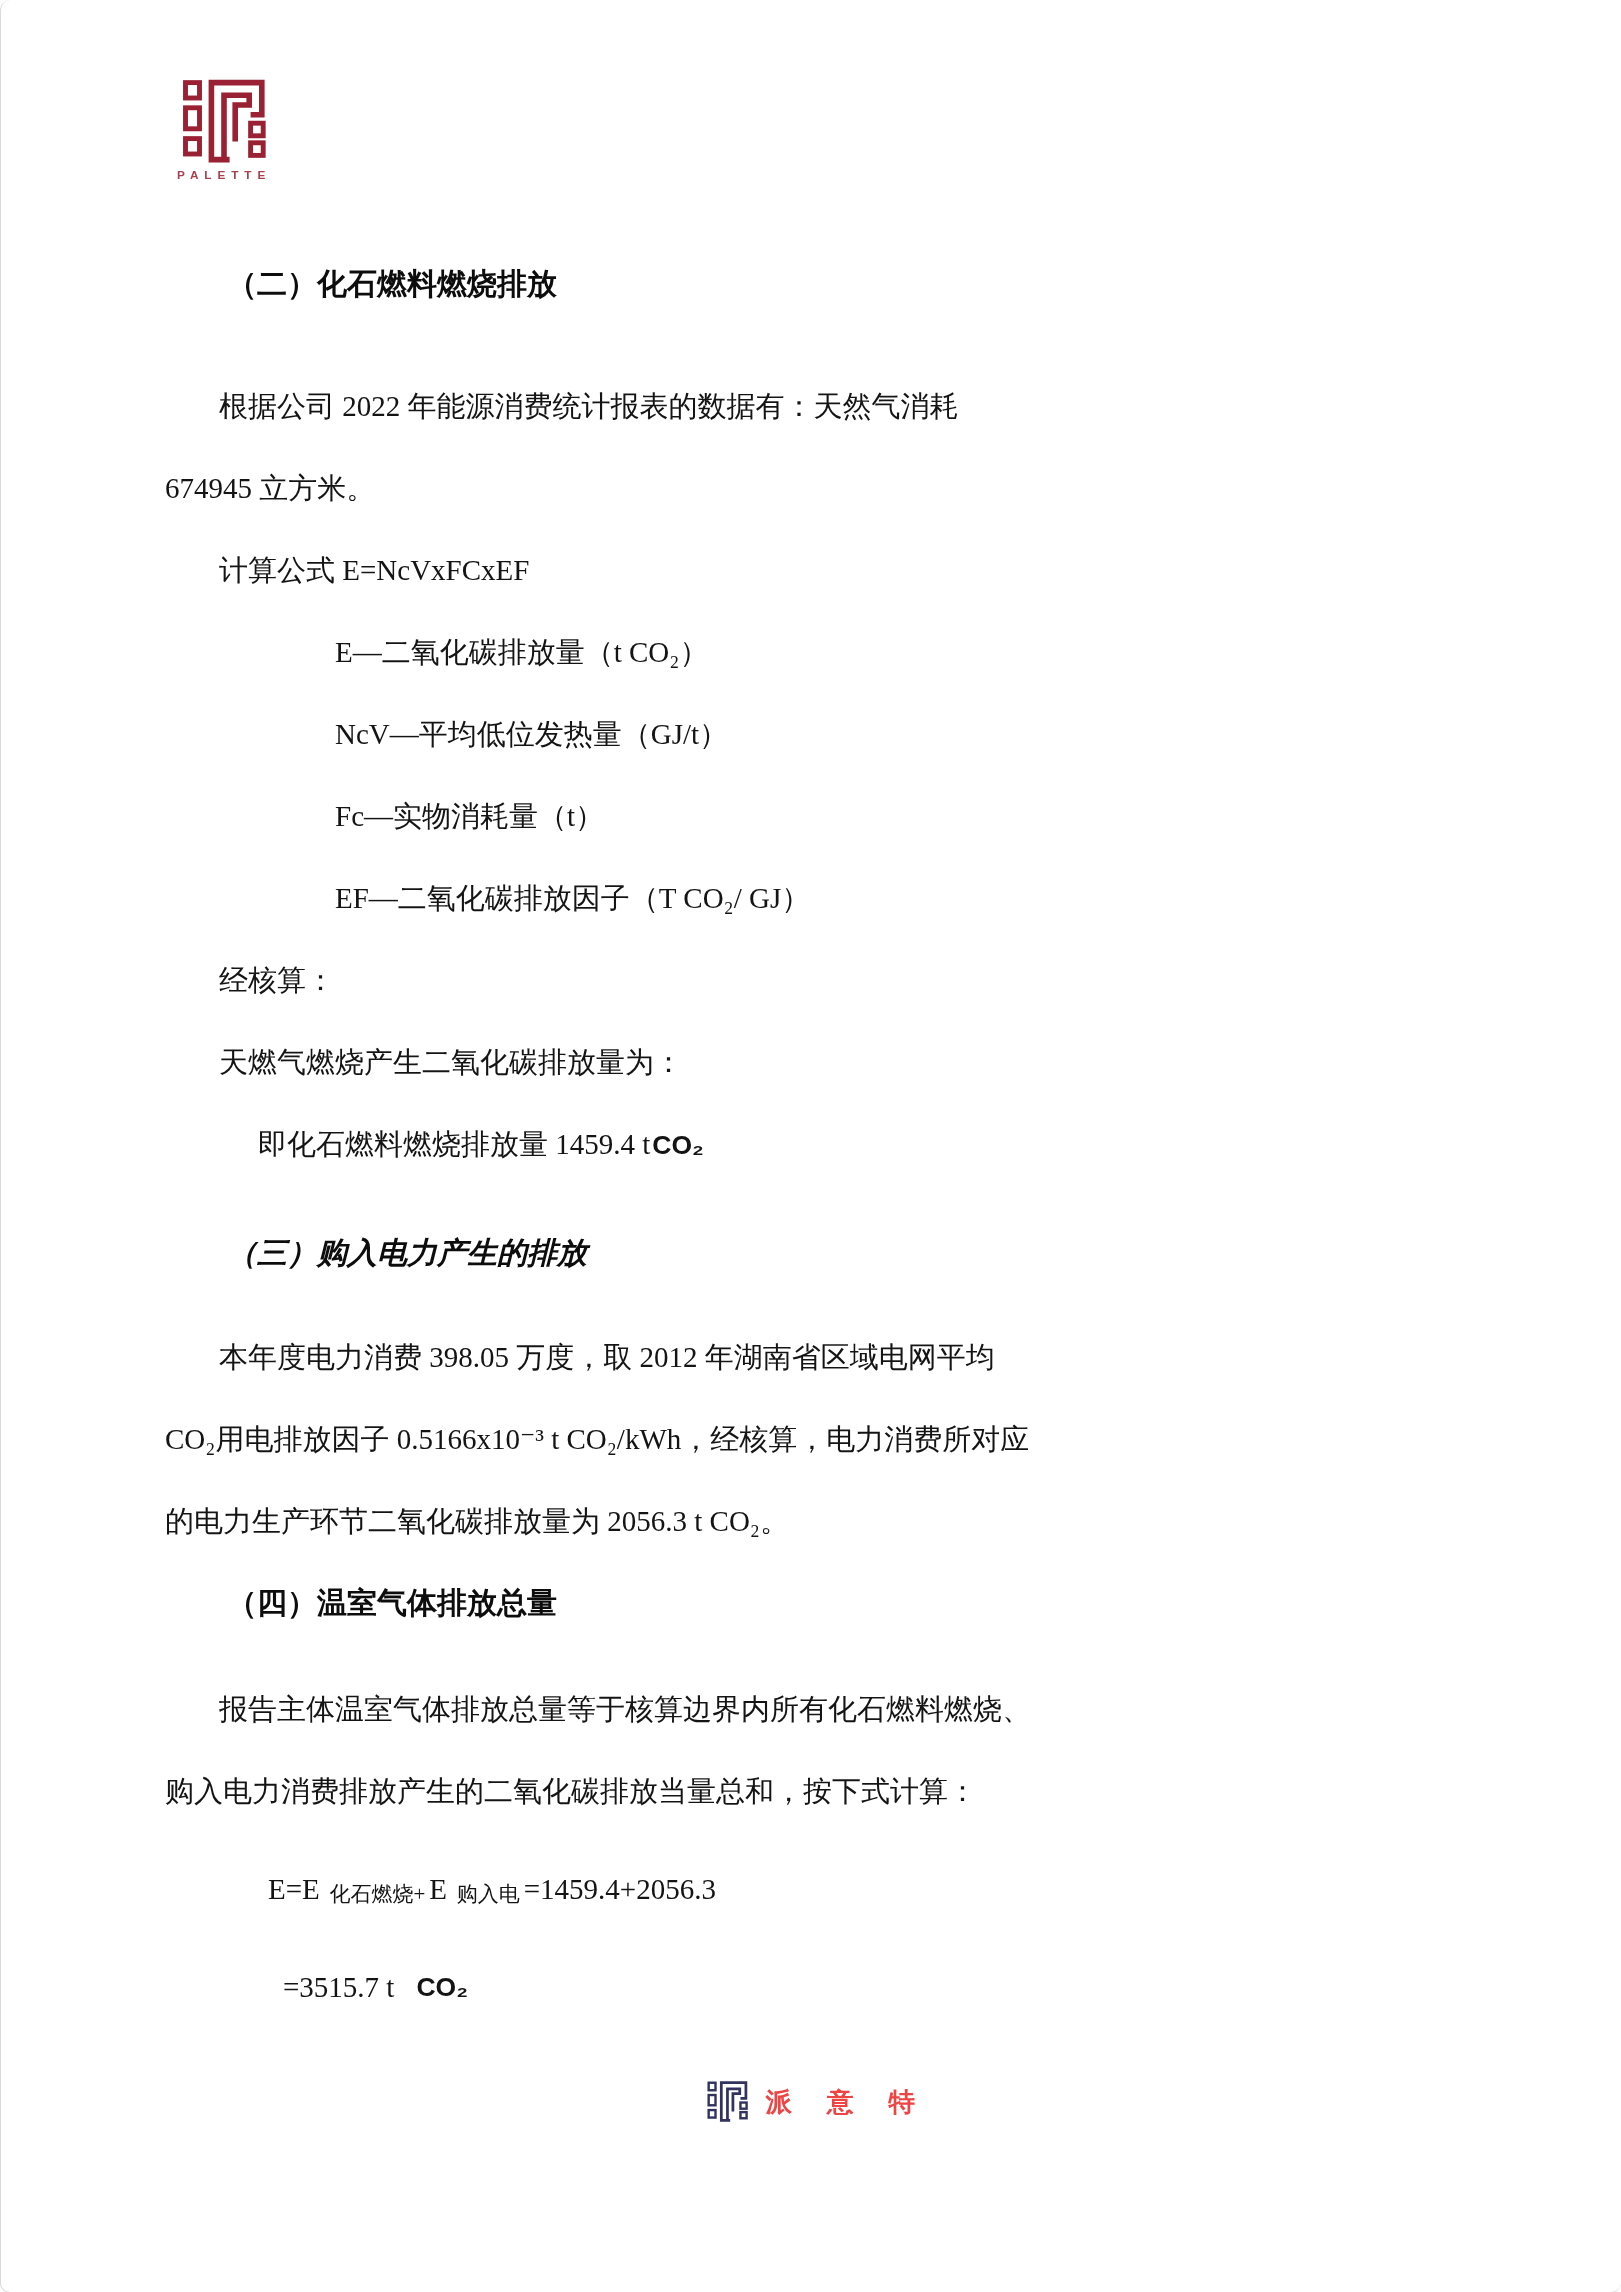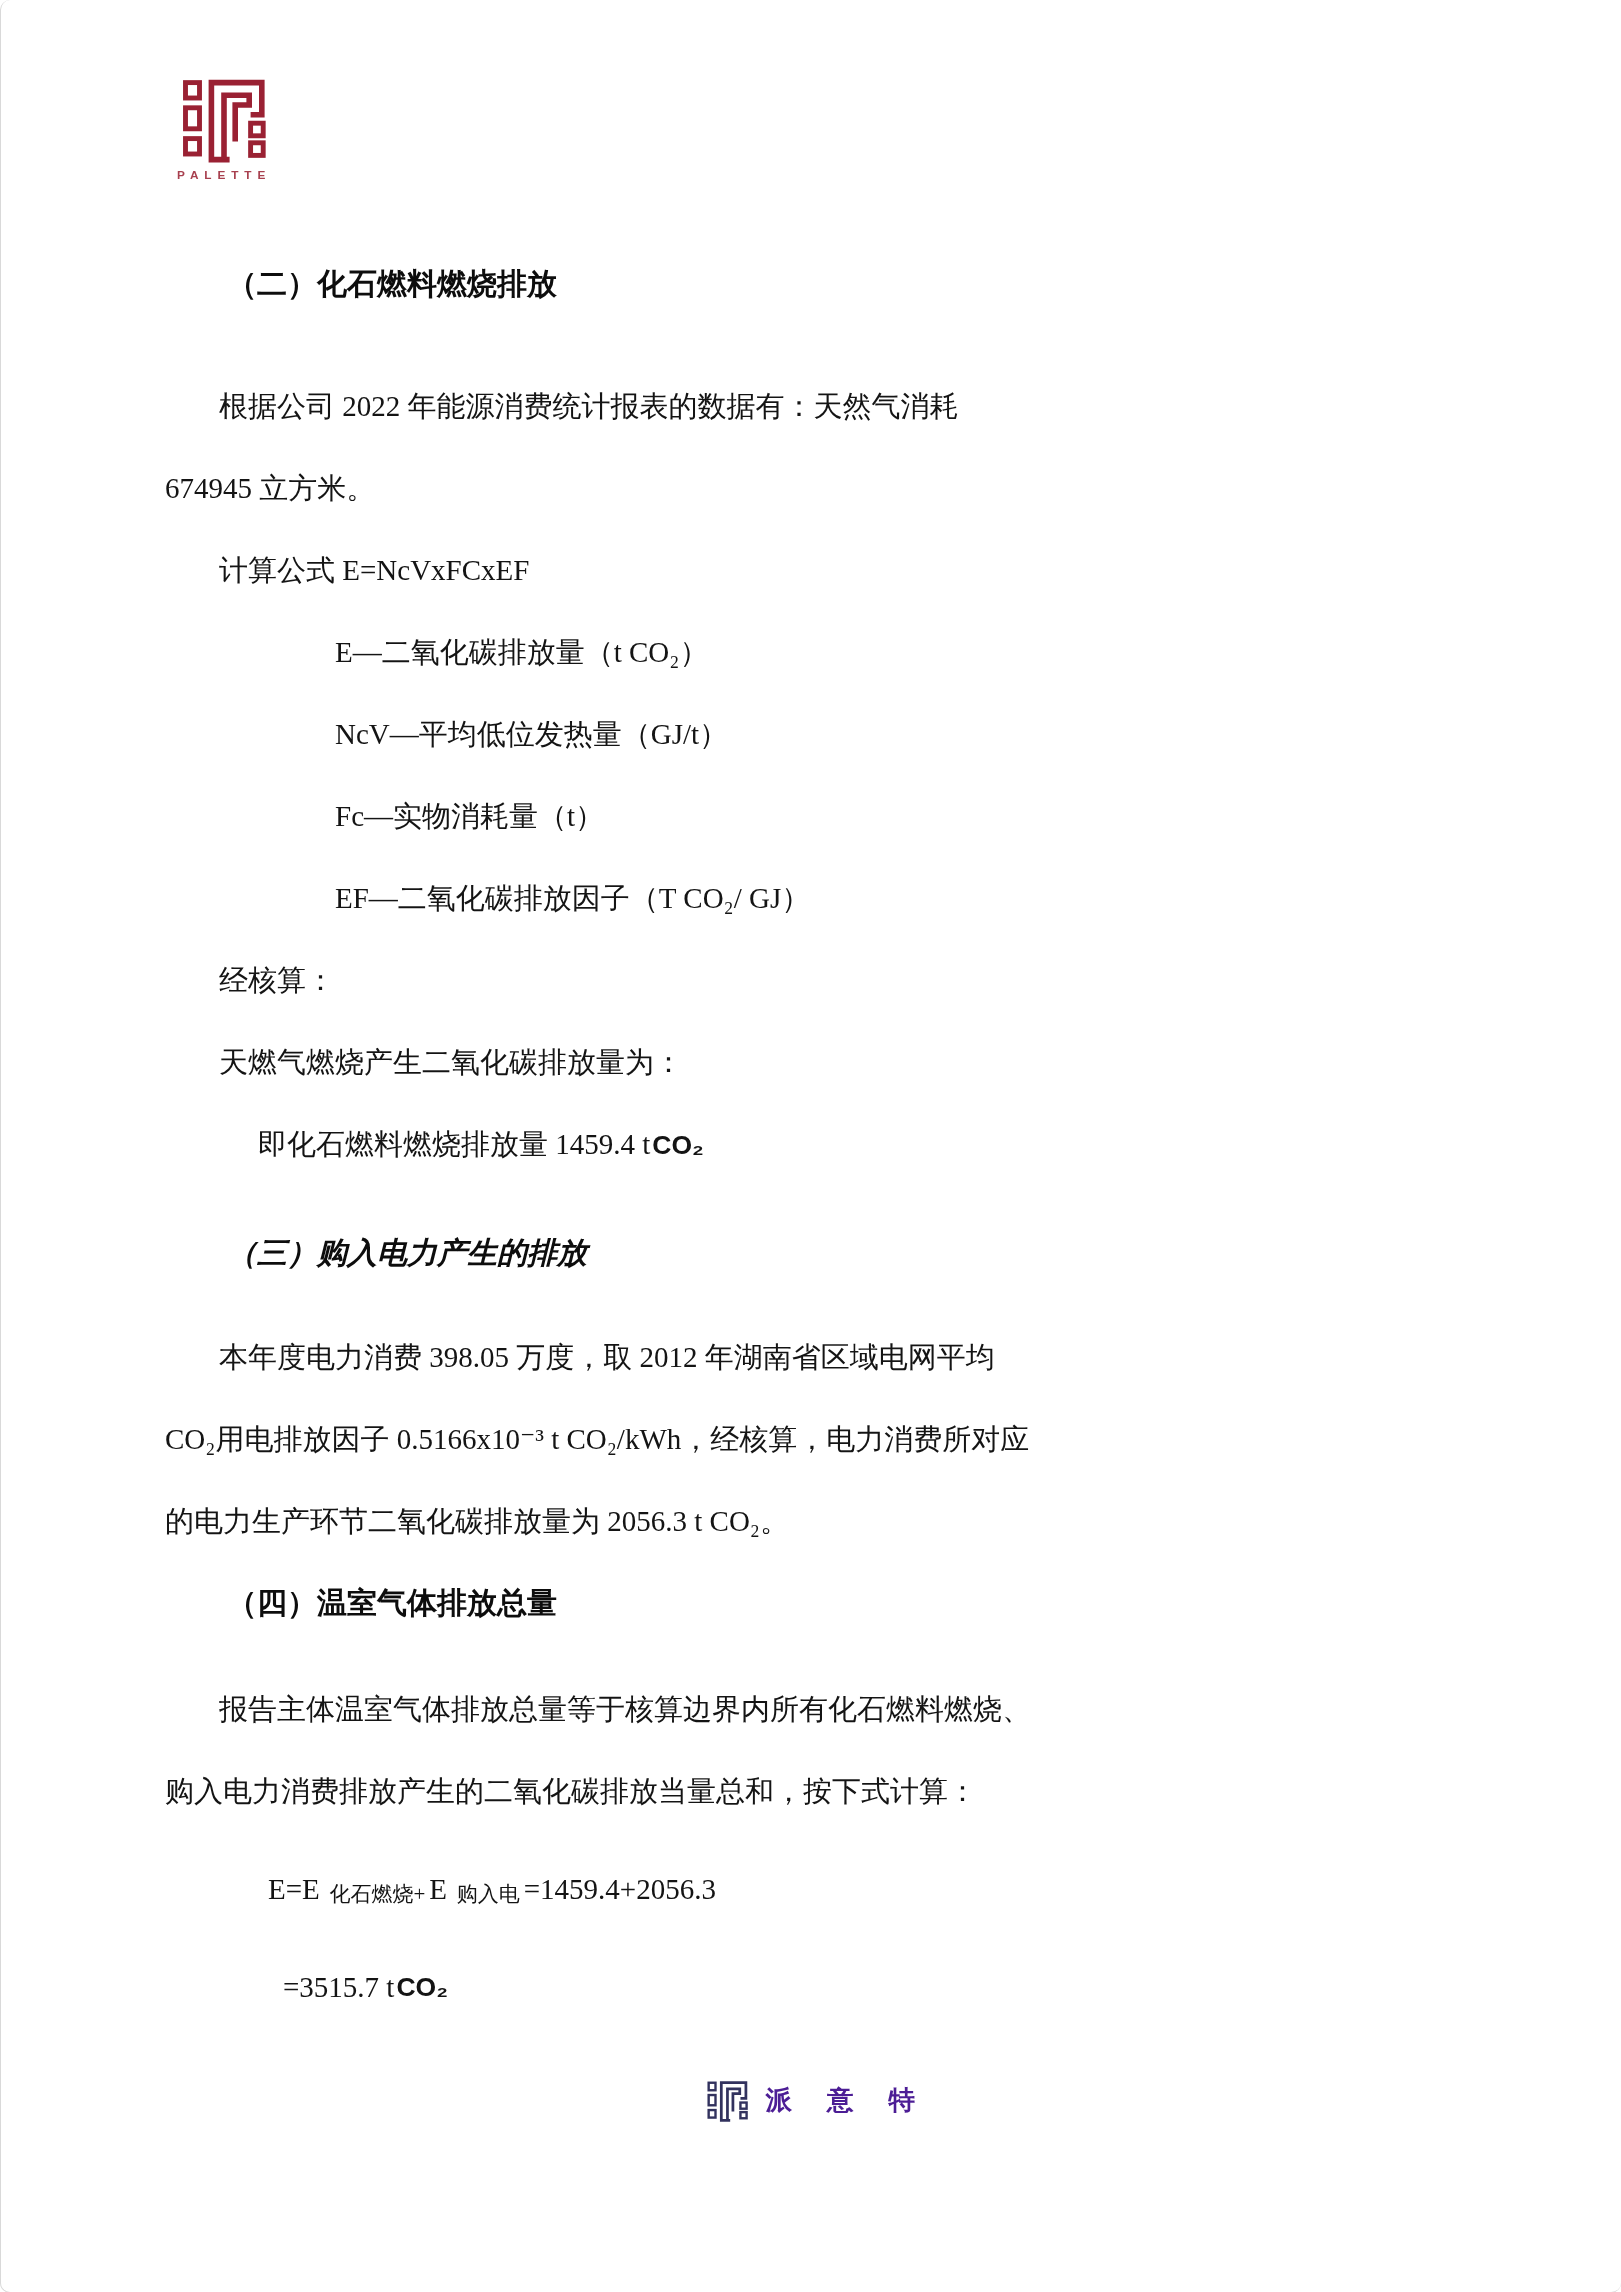--- a/index.html
+++ b/index.html
@@ -66,21 +66,21 @@
     color: #0d0d0d;
   }
   .h2 { margin-top: 260px; margin-bottom: 57px; }
   .h3 { margin-top: 43px; margin-bottom: 39px; font-style: italic; }
   .h4 { margin-top: 15.7px; margin-bottom: 41px; }
 
   .indent-first   { padding-left: 54px; }
   .indent-def     { padding-left: 170px; }
   .indent-result  { padding-left: 93px; }
   .indent-formula { padding-left: 103px; margin-top: 15.7px; align-items: center; }
-  .indent-eq2     { padding-left: 118px; margin-top: 15.7px; }
+  .indent-eq2     { padding-left: 118px; margin-top: 15.7px; gap: 20px; }
 
   .unit {
     font-family: "Liberation Sans", "DejaVu Sans", sans-serif;
     font-weight: 700;
     font-size: 26.5px;
     margin-left: 2px;
   }
   .formula .small {
     font-size: 21px;
     position: relative;
@@ -93,25 +93,25 @@
     position: absolute;
     left: 50%;
     top: 2078px;
     transform: translateX(-50%);
     display: flex;
     align-items: center;
     gap: 17.6px;
     color: #32325e;
   }
   .footer-brand {
-    font-family: Liberation Mono, monospace;
+    font-family: Liberation Sans, sans-serif;
     font-size: 26.5px;
     font-weight: 700;
     letter-spacing: 35px;
-    color: #4c1d95;
+    color: #ef4444;
     line-height: 1;
     margin-right: -35px; 
   }
 </style>
 </head>
 <body>
 
 <div class="page">
 
   <div class="header-logo">

